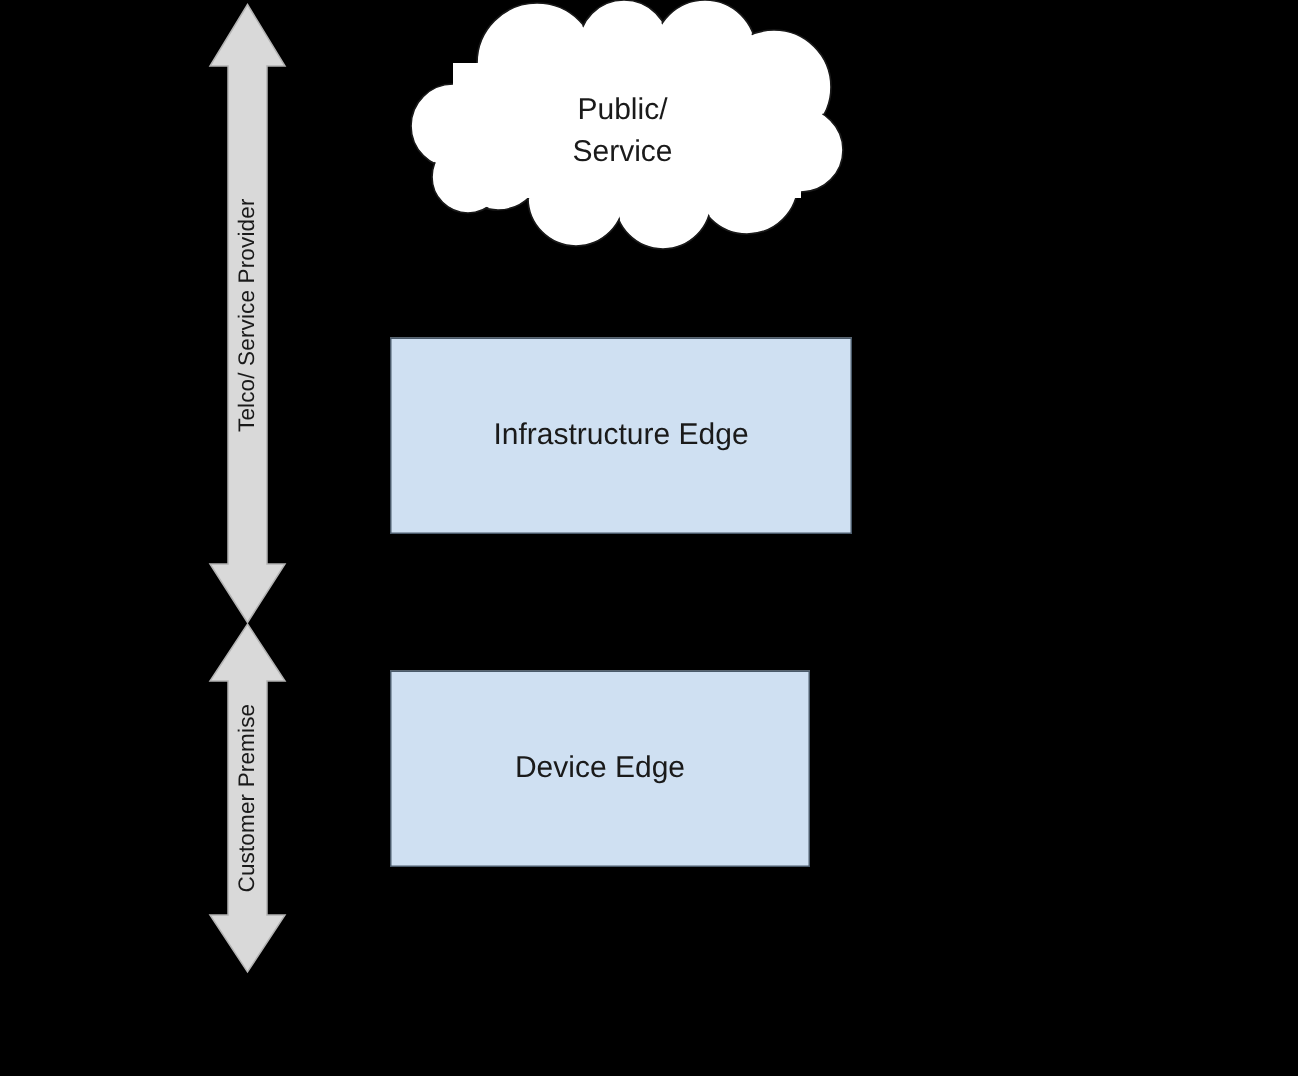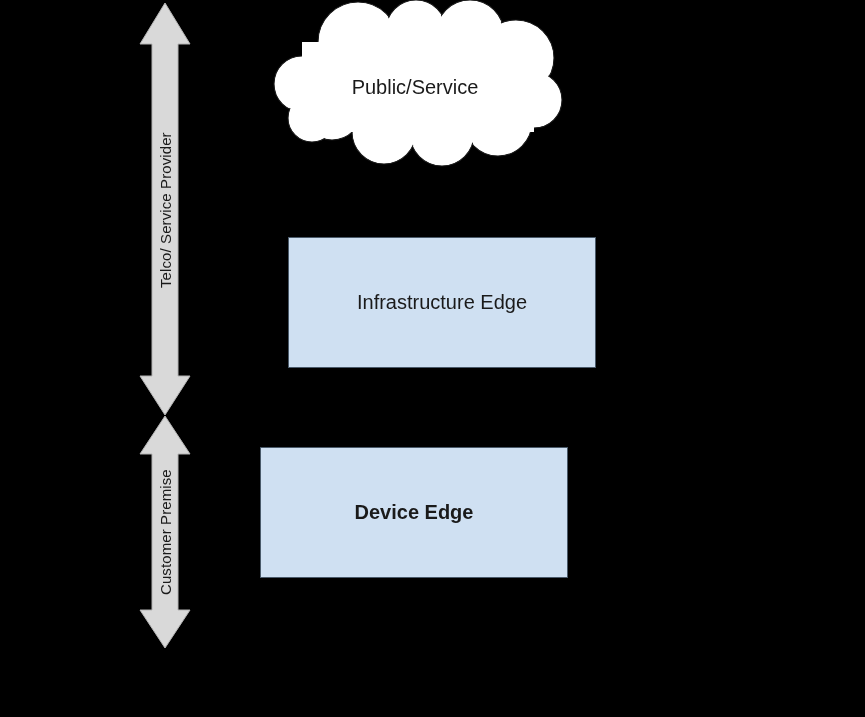--- a/index.html
+++ b/index.html
@@ -76,21 +76,21 @@
     height: 168px;
   }
   #cloud svg { display:block; width: 298px; height: 168px; }
   #cloud-text {
     position: absolute;
     left: 0;
     top: 0;
     width: 298px;
     height: 168px;
     display: flex;
-    flex-direction: row;
+    flex-direction: column;
     align-items: center;
     justify-content: center;
     color: #1a1a1a;
     font-size: 20px;
     line-height: 28px;
     text-align: center;
     pointer-events: none;
     padding-top: 6px;
     box-sizing: border-box;
   }
@@ -103,31 +103,29 @@
     box-sizing: border-box;
     display: flex;
     align-items: center;
     justify-content: center;
     color: #1a1a1a;
     font-size: 20px;
     box-shadow: 2px 2px 0 rgba(0,0,0,0.35);
   }
   #box-infrastructure-edge {
     left: 260px;
-    top: 237px;
+    top: 225px;
     width: 308px;
     height: 131px;
-    margin-left: 28px;
   }
   #box-device-edge {
     left: 260px;
     top: 447px;
-    width: 308px;
+    width: 280px;
     height: 131px;
-    font-weight: bold;
   }
   .edge-box-label { pointer-events: none; }
 </style>
 </head>
 <body>
 
 <div id="canvas">
 
   <div class="arrow-wrap" id="arrow-telco">
     <svg viewBox="0 0 58 418" preserveAspectRatio="none">

